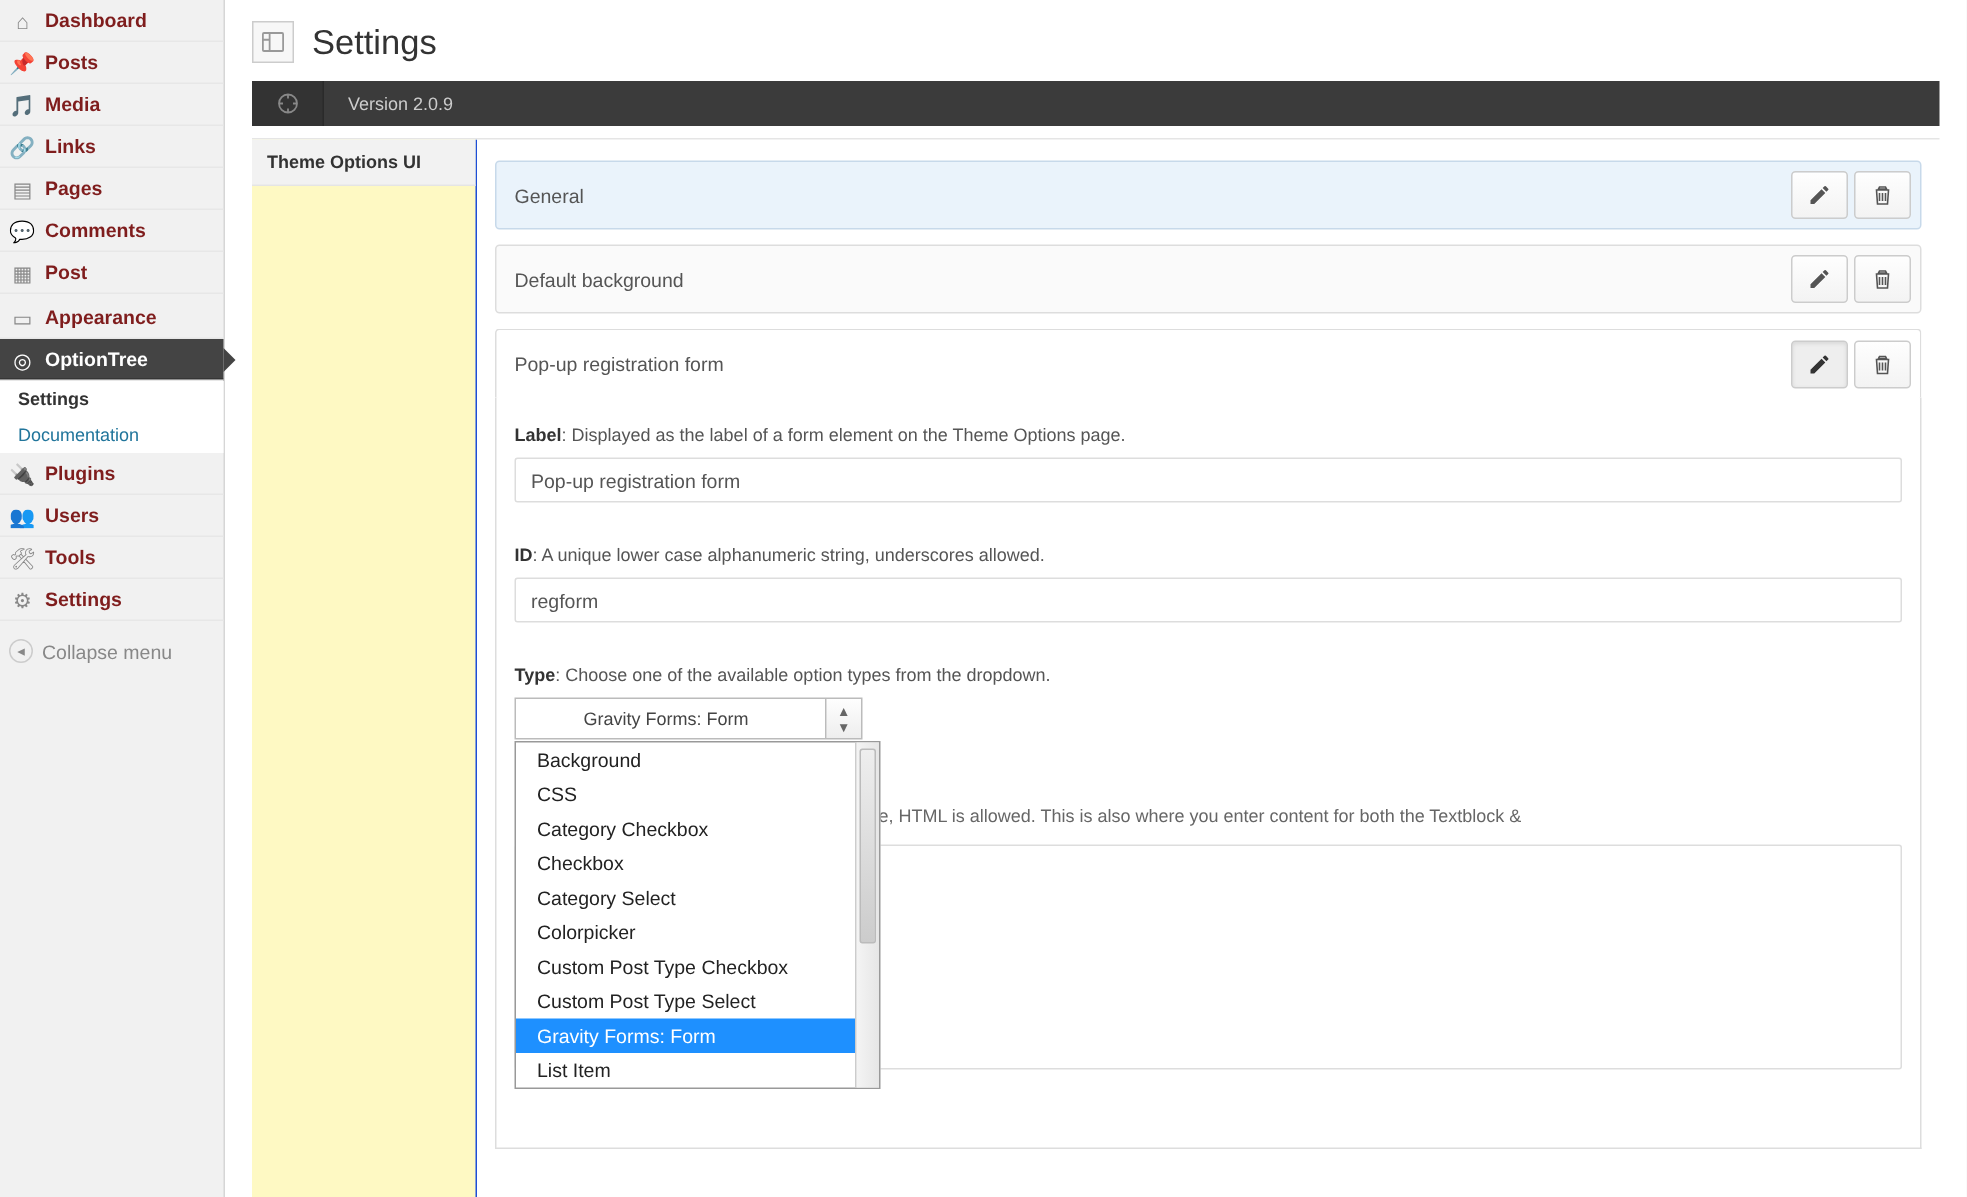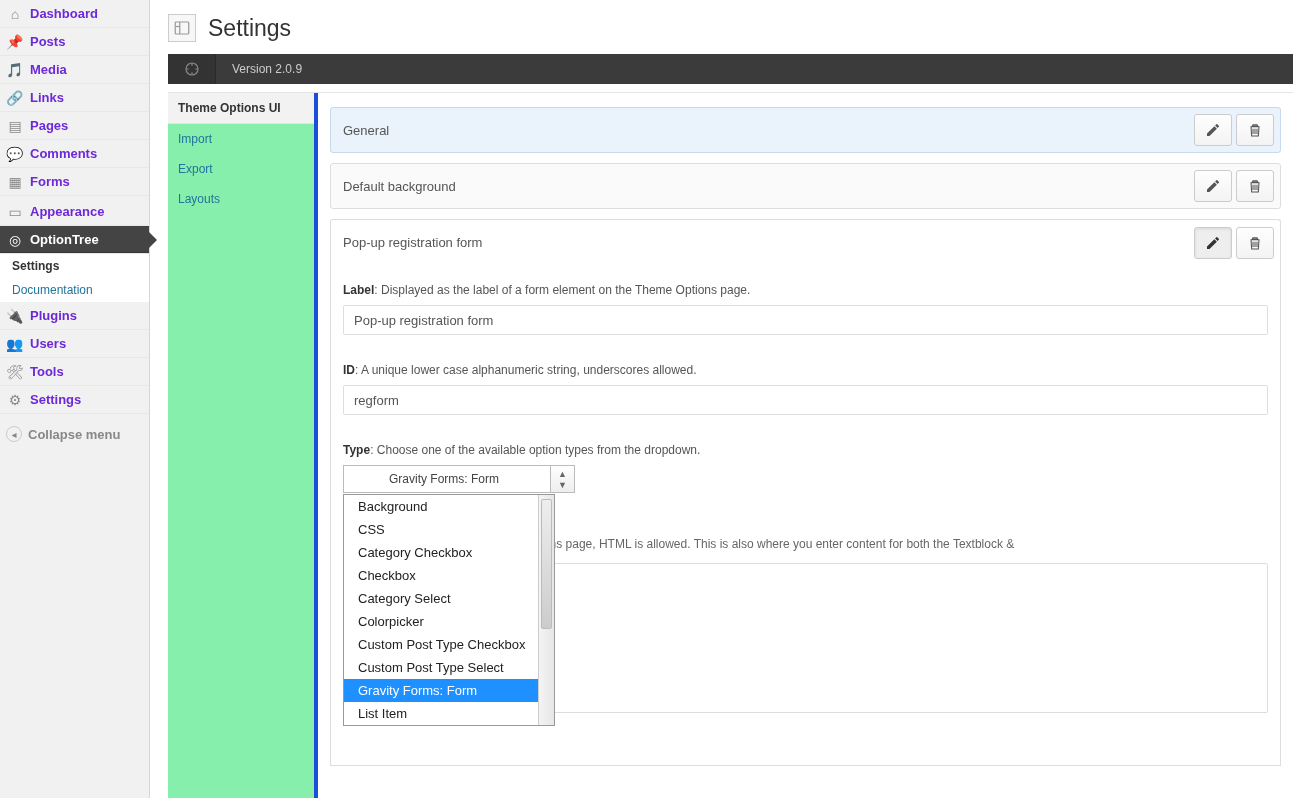--- a/index.html
+++ b/index.html
@@ -32,21 +32,21 @@
     position: relative;
   }
   .adminbar li.section { margin-top: 2px; }
   .adminbar li .ic {
     width: 18px; height: 18px;
     display: flex; align-items: center; justify-content: center;
     color: #888;
     margin-right: 6px;
     font-size: 14px;
   }
-  .adminbar li .lbl { color: #6d28d9; font-weight: bold;}
+  .adminbar li .lbl { color: #7f1d1d; font-weight: bold;}
   .adminbar li.current {
     background: #444;
     color: #fff;
     box-shadow: inset 0 -1px 0 rgba(0,0,0,.2);
   }
   .adminbar li.current .lbl { color: #fff; }
   .adminbar li.current .ic { color: #fff; }
   .adminbar li.current::after {
     content:"";
     position:absolute;
@@ -61,21 +61,21 @@
     font-size: 12px;
     padding-left: 12px;
     border-bottom: none;
     font-weight: normal;
   }
   .adminbar .submenu li .lbl { font-weight: normal; color:#21759b;}
   .adminbar .submenu li.active .lbl { color:#333; font-weight: bold;}
   .adminbar li.collapse {
     border-bottom:none; margin-top:6px; color:#888;
   }
-  .adminbar li.collapse .lbl { color:#888; font-weight:bold;}
+  .adminbar li.collapse .lbl { color:#888; font-weight:normal;}
   .adminbar li.collapse .ic {
     border:1px solid #ccc; border-radius:50%;
     width:16px; height:16px; font-size:10px;
   }
 
   
   .main {
     flex: 1;
     background: #fff;
     display: flex;
@@ -120,22 +120,22 @@
     display:flex;
     flex:1;
     margin: 8px 18px 0 18px;
     border-top:1px solid #e5e5e5;
     overflow:hidden;
   }
 
   
   .subnav {
     width: 150px;
-    background:#86efac;
-    border-right:4px solid #1d4ed8;
+    background:#fef9c3;
+    border-right:1px solid #1d4ed8;
     flex-shrink:0;
   }
   .subnav .group-head {
     background:#f2f2f2;
     border-bottom:1px solid #e5e5e5;
     padding:8px 10px;
     font-weight:bold;
     font-size:12px;
     color:#333;
   }
@@ -229,21 +229,21 @@
     border-left:1px solid #bbb;
     background:linear-gradient(#fefefe,#eee);
     display:flex; align-items:center; justify-content:center;
     color:#666; font-size:9px;
     flex-direction:column;
     gap:1px;
   }
   .fs-dropdown {
     position:absolute;
     top:28px; left:-1px;
-    width: 212px;
+    width: 244px;
     border:1px solid #999;
     background:#fff;
     z-index:50;
     display:flex;
   }
   .fs-list { flex:1; max-height:230px; overflow:hidden;}
   .fs-list .opt {
     padding: 4px 14px;
     font-size:13px;
     color:#222;
@@ -308,21 +308,21 @@
       <li>
         <span class="ic">▤</span>
         <span class="lbl">Pages</span>
       </li>
       <li>
         <span class="ic">💬</span>
         <span class="lbl">Comments</span>
       </li>
       <li>
         <span class="ic">▦</span>
-        <span class="lbl">Forms</span>
+        <span class="lbl">Post</span>
       </li>
       <li class="section">
         <span class="ic">▭</span>
         <span class="lbl">Appearance</span>
       </li>
       <li class="current">
         <span class="ic">◎</span>
         <span class="lbl">OptionTree</span>
       </li>
     </ul>
@@ -377,25 +377,20 @@
             <path d="M12 3v4M12 17v4M3 12h4M17 12h4"></path>
         </svg>
       </div>
       <div class="vb-text">Version 2.0.9</div>
     </div>
 
     <div class="content-row">
 
       <aside class="subnav">
         <div class="group-head">Theme Options UI</div>
-        <ul>
-          <li>Import</li>
-          <li>Export</li>
-          <li>Layouts</li>
-        </ul>
       </aside>
 
       <section class="panel">
 
         <div class="section-row hl">
           <span class="title">General</span>
           <div class="tools">
             <div class="tool-btn">
               <svg class="ico" viewBox="0 0 24 24" fill="#555">
                   <path d="M3 17.25V21h3.75L17.81 9.94l-3.75-3.75L3 17.25zM20.71 7.04a1 1 0 0 0 0-1.41l-2.34-2.34a1 1 0 0 0-1.41 0l-1.83 1.83 3.75 3.75 1.83-1.83z"></path>

